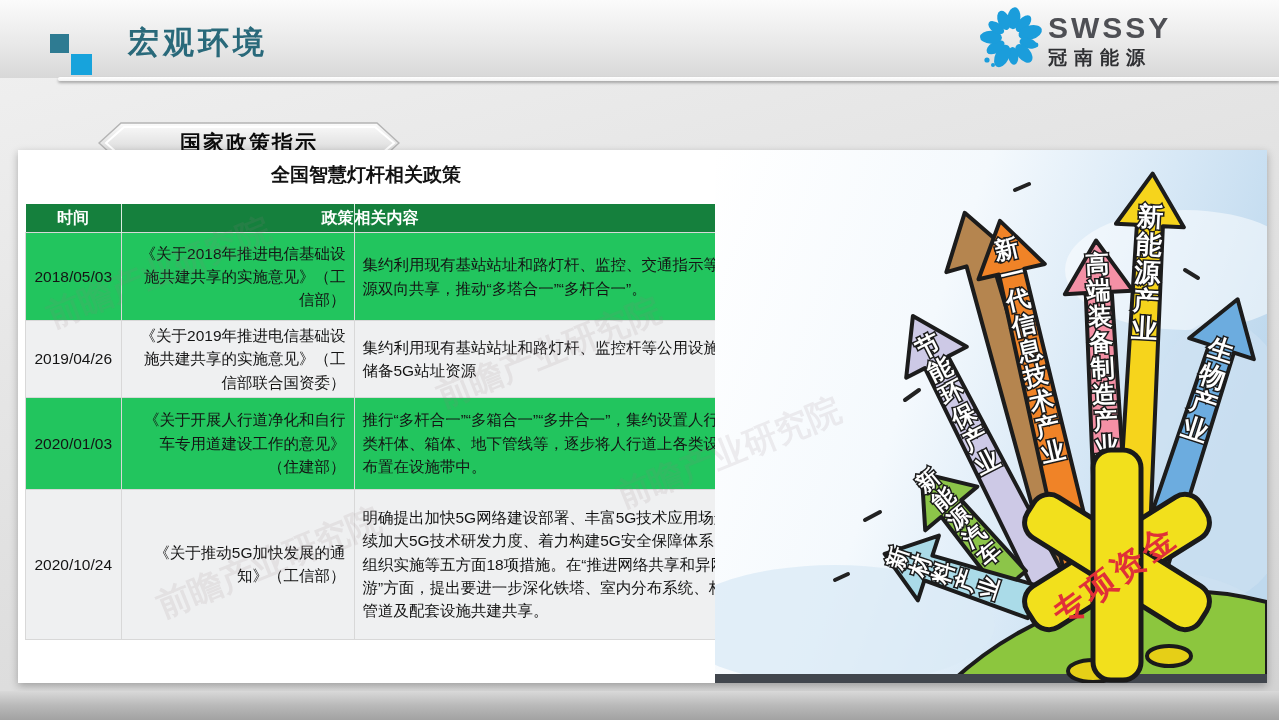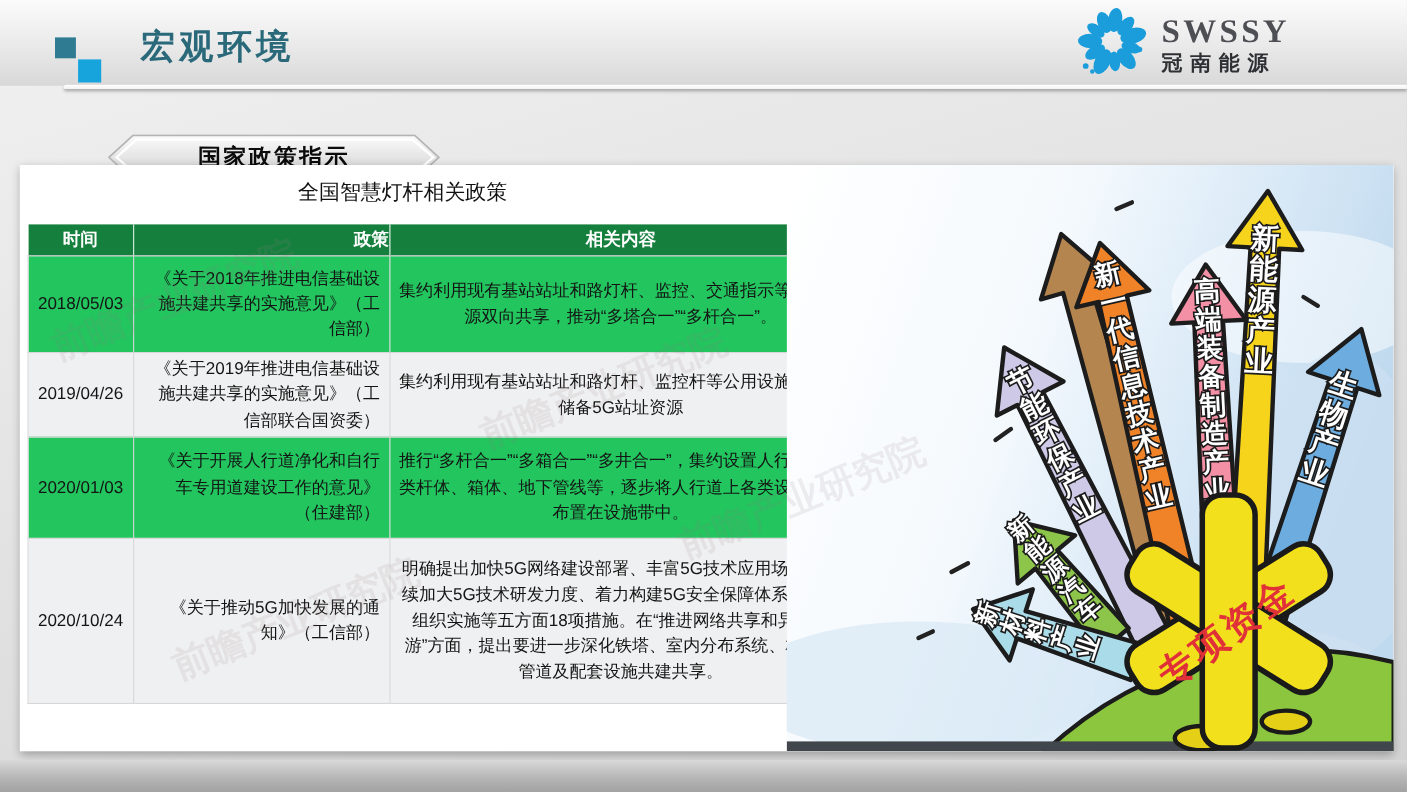--- a/index.html
+++ b/index.html
@@ -9,51 +9,51 @@
   
   .topbar{position:absolute;top:0;left:0;right:0;height:78px;
           background:linear-gradient(180deg,#fbfbfb 0%,#e9e9e9 55%,#d8d8d8 100%);}
   .sq1{position:absolute;left:50px;top:34px;width:19px;height:19px;background:#2e7b92;}
   .sq2{position:absolute;left:71px;top:54px;width:21px;height:21px;background:#17a3dc;}
   .page-title{position:absolute;left:128px;top:22px;margin:0;font-size:31px;font-weight:bold;
               letter-spacing:4px;color:#29697a;}
   .sep-line{position:absolute;top:77px;left:58px;right:0;height:4px;border-radius:3px 0 0 3px;
             background:linear-gradient(180deg,#ffffff 0%,#f2f2f2 100%);
             box-shadow:0 2px 3px rgba(0,0,0,.30);z-index:4;}
-  .logo{position:absolute;left:978px;top:5px;display:flex;align-items:center;gap:12px;font-family:Liberation Serif, serif;}
+  .logo{position:absolute;left:978px;top:5px;display:flex;align-items:center;gap:4px;}
   .logo-text{display:flex;flex-direction:column;}
   .logo-en{font-size:30px;font-weight:bold;color:#4e4f54;letter-spacing:3px;line-height:1;}
   .logo-cn{font-size:19px;font-weight:bold;color:#2f3033;letter-spacing:7px;margin-top:5px;line-height:1;}
   
   .banner{position:absolute;left:98px;top:93px;width:302px;height:42px;margin-top:29px;}
   .banner svg{position:absolute;left:0;top:0;}
   .banner-label{position:absolute;left:0;top:0;width:100%;height:100%;display:flex;
                 align-items:center;justify-content:center;font-size:21px;font-weight:bold;color:#0b0b0b;
                 letter-spacing:2px;}
   
   .panel{position:absolute;left:18px;top:150px;width:1249px;height:533px;background:#ffffff;
          box-shadow:0 3px 8px rgba(0,0,0,.28);}
   .table-title{position:absolute;left:7px;top:12px;width:682px;text-align:center;
                font-family:"Liberation Serif","DejaVu Serif",serif;
-               font-size:19px;font-weight:normal;color:#111;}
+               font-size:19px;font-weight:bold;color:#111;}
   table.policy{position:absolute;left:7px;top:54px;width:682px;border-collapse:collapse;
                table-layout:fixed;font-size:15.5px;color:#141414;}
   table.policy th{background:#15803d;color:#fff;height:28px;font-size:16px;font-weight:bold;
                   border-right:1px solid rgba(255,255,255,.85);padding:0;}
   table.policy th:last-child{border-right:none;}
   table.policy td{border:1px solid #d8d8d8;padding:3px 8px;line-height:1.5;vertical-align:middle;
                   background:#22c55e;}
   table.policy tbody tr:nth-child(even) td{background:#eff0f1;}
   table.policy tbody tr:nth-child(1){height:88px;}
   table.policy tbody tr:nth-child(2){height:72px;}
   table.policy tbody tr:nth-child(3){height:92px;}
   table.policy tbody tr:nth-child(4){height:150px;}
   .col-date{width:95px;text-align:center;}
   .col-policy{width:232px;text-align:right;}
-  .col-content{width:420px;text-align:center;}
+  .col-content{width:420px;text-align:left;}
   
   .illustration{position:absolute;right:0;top:0;width:552px;height:533px;overflow:hidden;}
   .arrow-label{font-weight:bold;fill:#ffffff;stroke:#1b1b1b;stroke-width:3px;paint-order:stroke;
                font-family:"Liberation Sans","DejaVu Sans",sans-serif;text-anchor:middle;}
   .fund-text{font-weight:bold;fill:#e03038;font-size:33px;letter-spacing:3px;text-anchor:middle;
              font-family:"Liberation Sans","DejaVu Sans",sans-serif;}
   
   .bottom-band{position:absolute;left:0;right:0;bottom:0;height:29px;
                background:linear-gradient(180deg,#d9d9d9 0%,#b9b9b9 50%,#a2a2a2 100%);}
   .watermark{position:absolute;font-size:34px;font-weight:bold;color:rgba(150,120,130,.13);

